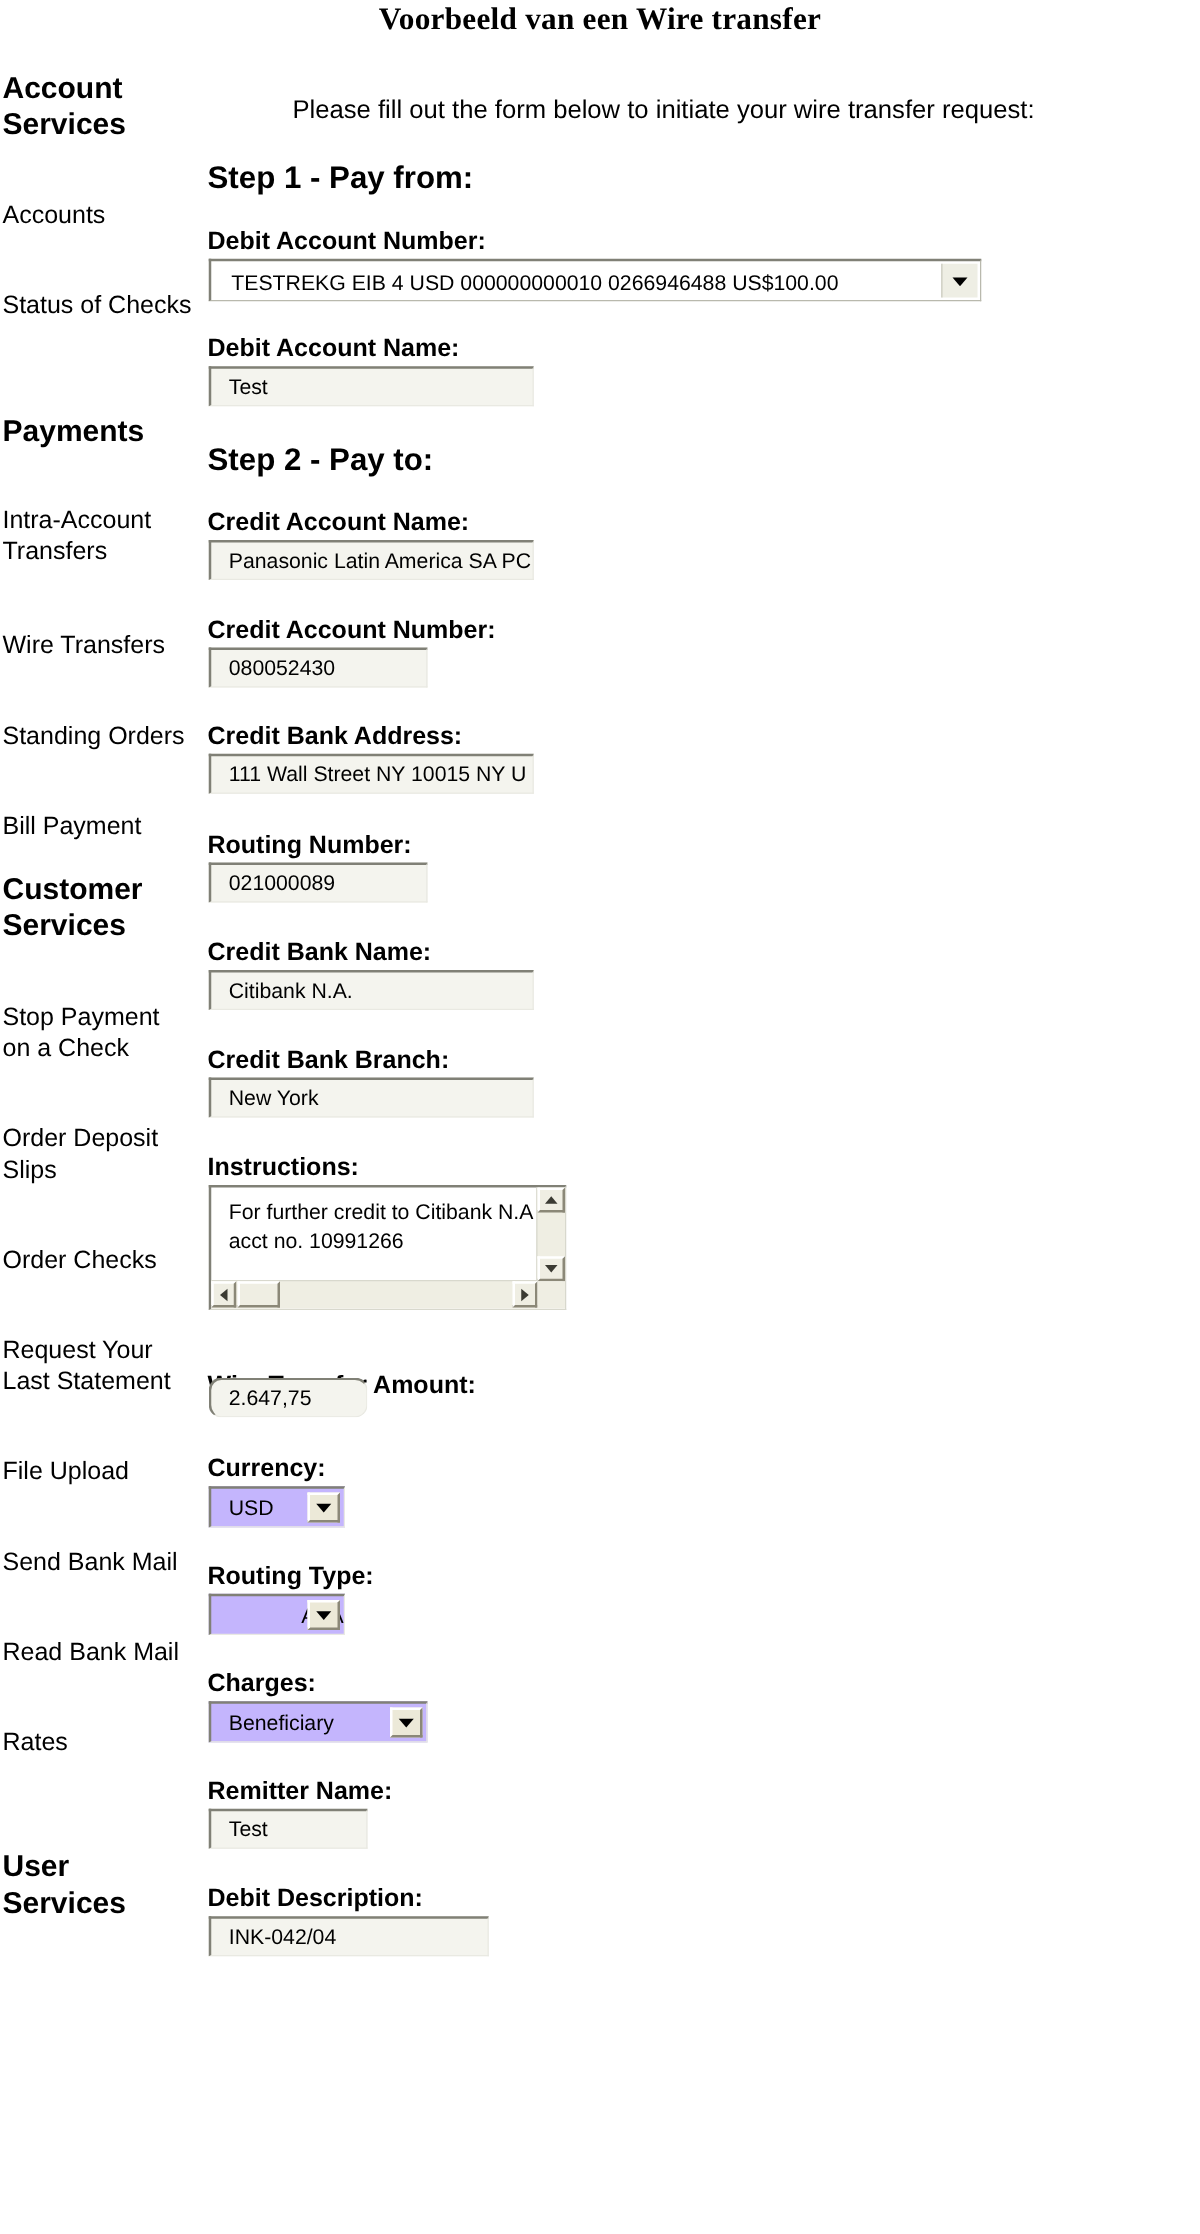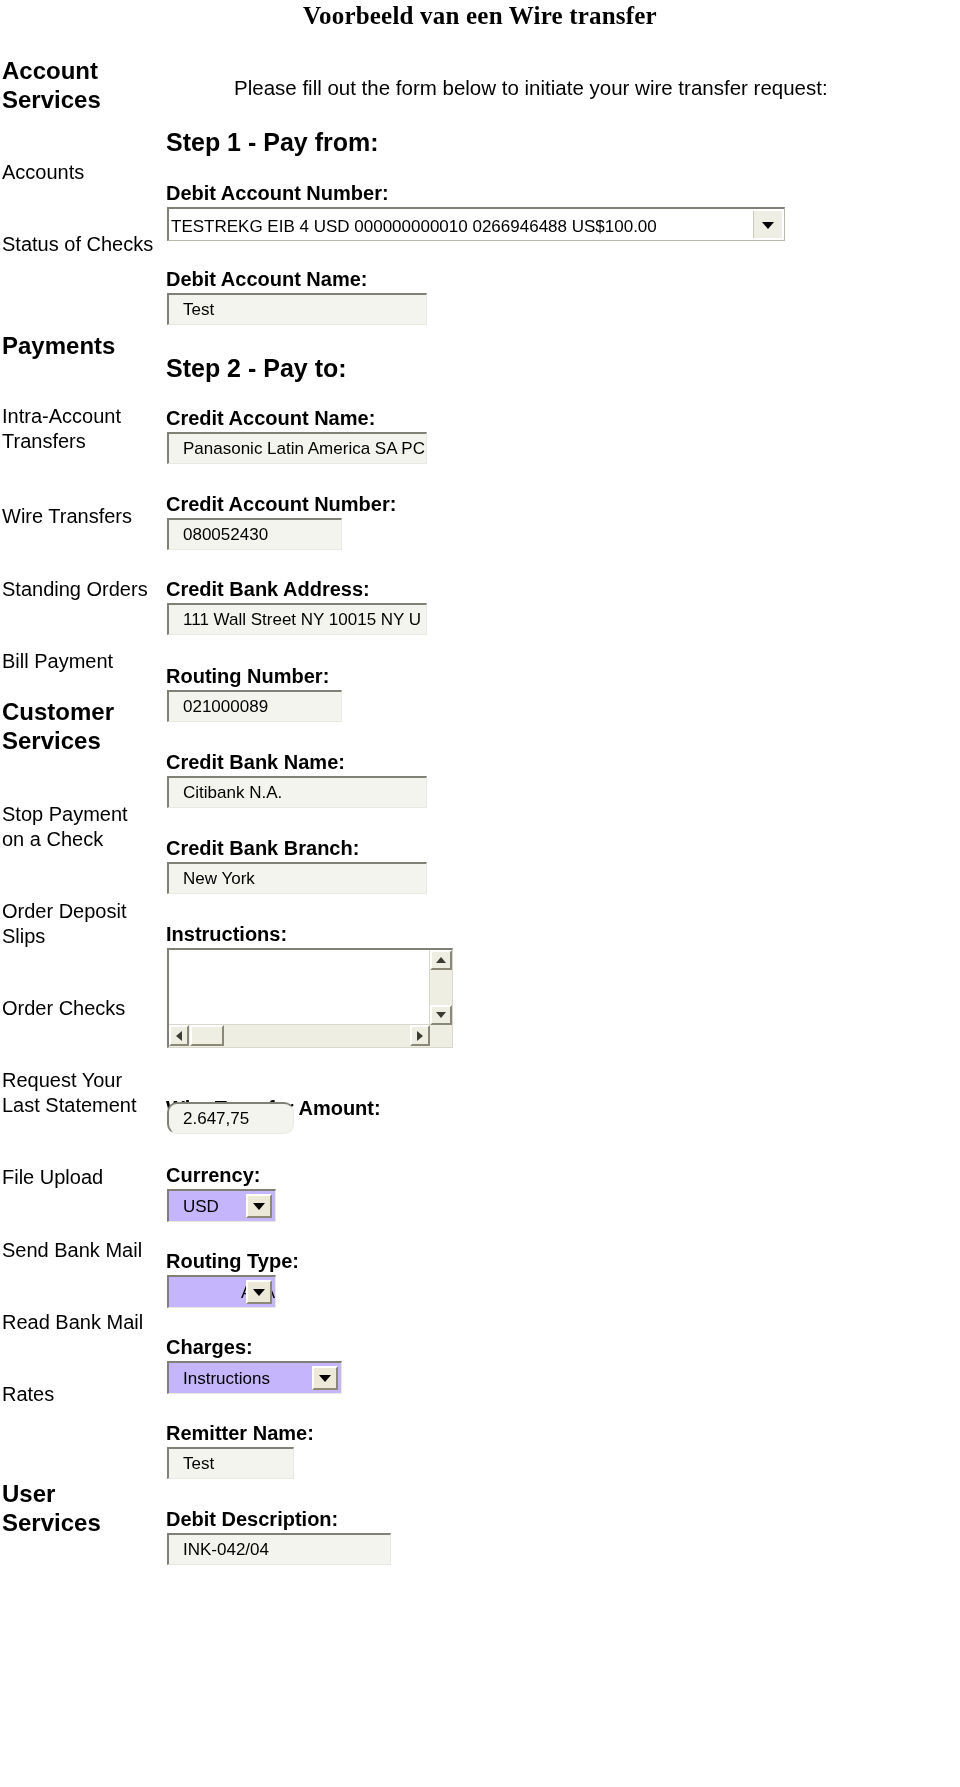--- a/index.html
+++ b/index.html
@@ -144,21 +144,21 @@
     background: #ffffff;
     border-top: 2px solid #808076;
     border-left: 2px solid #808076;
     border-right: 1px solid #b9b9ad;
     border-bottom: 1px solid #b9b9ad;
     font-size: 17px;
     color: #000;
     white-space: nowrap;
     overflow: hidden;
   }
-  .wideselect .wval { padding: 8px 0 0 2px; display: block; }
+  .wideselect .wval { padding: 8px 0 0 16px; display: block; }
   .wideselect .wbtn {
     position: absolute;
     top: 2px; right: 2px;
     width: 28px; height: calc(100% - 4px);
     background: #eeeee4;
     border-left: 1px solid #c9c9bd;
   }
 
   
   .ta-wrap {
@@ -346,20 +346,24 @@
   <div class="tbox" style="left:1px; top:690px; width:175px; height:32px;">021000089</div>
 
   <div class="field-label" style="top:751px;">Credit Bank Name:</div>
   <div class="tbox" style="left:1px; top:776px; width:260px; height:32px;">Citibank N.A.</div>
 
   <div class="field-label" style="top:837px;">Credit Bank Branch:</div>
   <div class="tbox" style="left:1px; top:862px; width:260px; height:32px;">New York</div>
 
   <div class="field-label" style="top:923px;">Instructions:</div>
   <div class="ta-wrap" style="left:1px; top:948px; width:286px; height:100px;">
+    <div class="ta-text">
+      <div>For further credit to Citibank N.A</div>
+      <div>acct no. 10991266</div>
+    </div>
 
     <div class="sb-v">
       <span class="sb-btn" style="left:0; top:0; width:22px; height:20px;">
         <span class="t-up"></span>
       </span>
       <span class="sb-btn" style="left:0; bottom:0; width:22px; height:20px;">
         <span class="t-down"></span>
       </span>
     </div>
 
@@ -390,21 +394,21 @@
   <div class="field-label" style="top:1250px;">Routing Type:</div>
   <div class="combo" style="left:1px; top:1275px; width:109px; height:33px;text-align:right;">
     <span class="cval">ABA</span>
     <span class="arrowbtn">
       <span class="tri-down"></span>
     </span>
   </div>
 
   <div class="field-label" style="top:1336px;">Charges:</div>
   <div class="combo" style="left:1px; top:1361px; width:175px; height:33px;">
-    <span class="cval">Instructions</span>
+    <span class="cval">Beneficiary</span>
     <span class="arrowbtn">
       <span class="tri-down"></span>
     </span>
   </div>
 
   <div class="field-label" style="top:1422px;">Remitter Name:</div>
   <div class="tbox" style="left:1px; top:1447px; width:127px; height:32px;">Test</div>
 
   <div class="field-label" style="top:1508px;">Debit Description:</div>
   <div class="tbox" style="left:1px; top:1533px; width:224px; height:32px;">INK-042/04</div>

